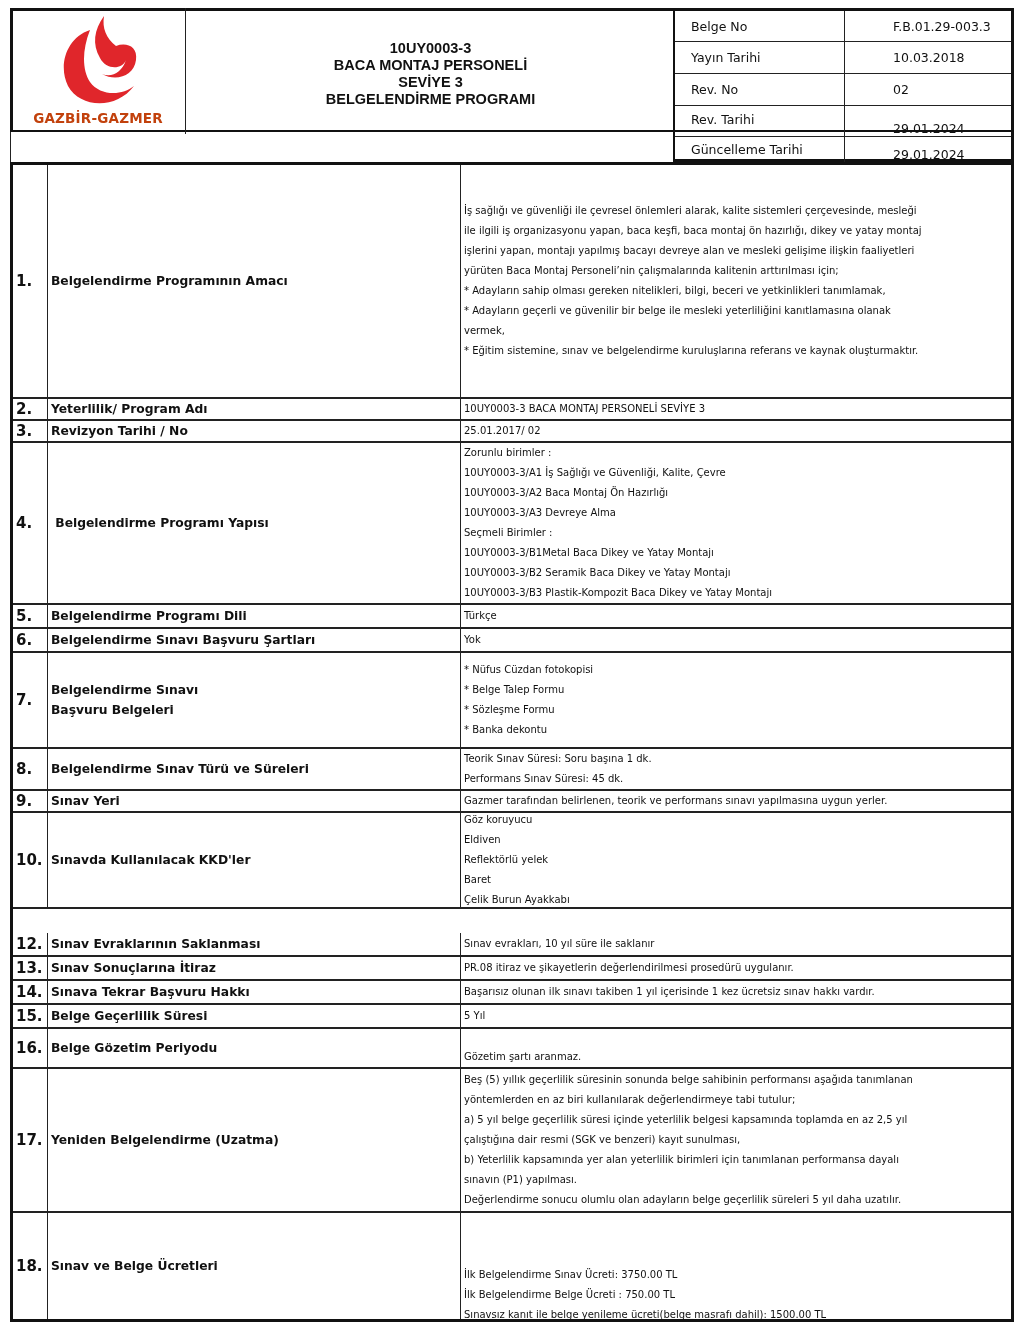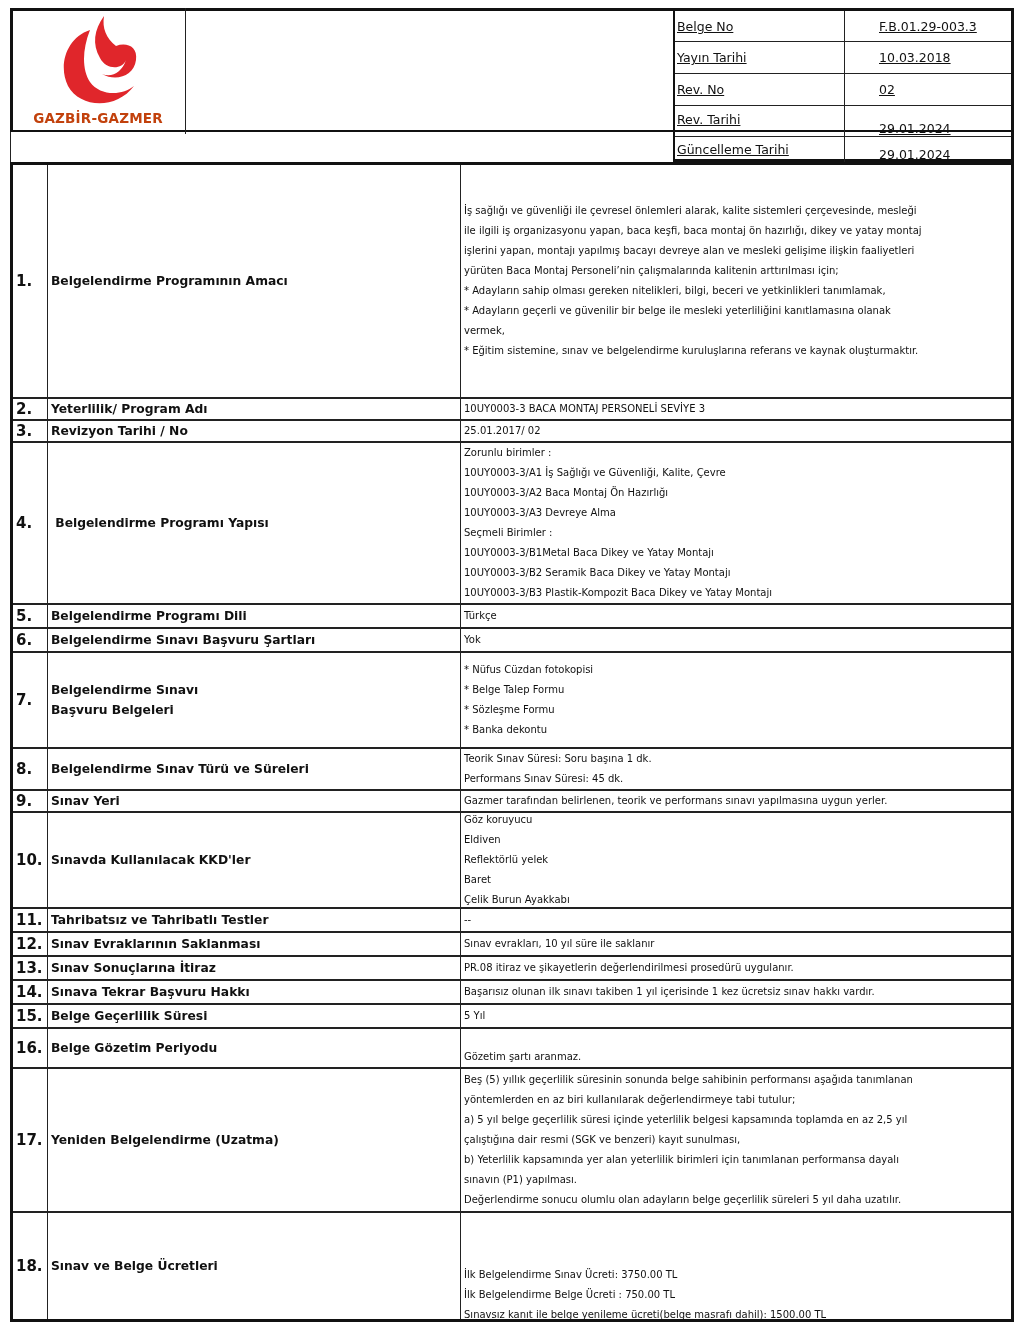--- a/index.html
+++ b/index.html
@@ -17,21 +17,21 @@
       font-family: "DejaVu Sans", sans-serif; font-weight: bold; font-size: 13.5px;
       color: #c2410c; letter-spacing: 0.2px; }
     .title-cell { position: absolute; left: 176px; top: 0; width: 489px; height: 126px;
       display: flex; flex-direction: column; align-items: center; justify-content: center;
       font-weight: bold; font-size: 14.5px; line-height: 17px; text-align: center; padding-top: 6px; box-sizing: border-box; }
     .meta { position: absolute; left: 663px; top: 0; width: 341px; height: 154px;
       border: 3px solid #111; border-left: 2px solid #111; box-sizing: border-box; }
     .meta-row { position: absolute; left: 0; width: 100%; border-bottom: 1.5px solid #222; box-sizing: border-box; }
     .meta-row:last-child { border-bottom: none; }
     .meta-k, .meta-v { position: absolute; top: 0; height: 100%; font-size: 13.5px;
-      font-family: "DejaVu Sans", sans-serif; font-size: 12.5px; display: flex; padding-left: 2px; box-sizing: border-box; text-decoration: underline; }
+      font-family: "DejaVu Sans", sans-serif; font-size: 12.5px; display: flex; padding-left: 16px; box-sizing: border-box; }
     .meta-k { left: 0; width: 170px; border-right: 1.5px solid #222; }
     .meta-v { left: 170px; right: 0; margin-left: 32px; }
     .hdr-strip { position: absolute; left: 0; top: 124px; width: 665px; height: 30px;
       border-left: 1.5px solid #222; box-sizing: border-box; }
 
     
     .tbl { position: absolute; left: 10px; top: 162px; width: 1004px; height: 1160px;
       border: 3px solid #111; box-sizing: border-box; }
     .row { position: absolute; left: 0; width: 998px; border-bottom: 2px solid #222; box-sizing: border-box; }
     .row.last { border-bottom: none; }
@@ -60,20 +60,26 @@
     <svg class="logo-flame" width="84" height="92" viewBox="0 0 84 92">
 
       <path d="M34 14 C10 22 2 50 12 70 C24 92 60 94 78 70 C66 80 44 80 34 66 C26 54 26 34 34 14 Z" fill="#e0262b"></path>
 
       <path d="M48 0 C38 14 36 28 44 42 C50 54 66 54 70 44 C66 56 56 62 46 58 C60 66 78 60 80 44 C82 30 70 26 60 30 C50 22 46 12 48 0 Z" fill="#e0262b"></path>
       <path d="M40 56 C48 66 62 68 74 62" stroke="#ffffff" stroke-width="3" fill="none"></path>
     </svg>
     <div class="logo-text">GAZBİR-GAZMER</div>
   </div>
 
+  <div class="title-cell">
+    <div>10UY0003-3</div>
+    <div>BACA MONTAJ PERSONELİ</div>
+    <div>SEVİYE 3</div>
+    <div>BELGELENDİRME PROGRAMI</div>
+  </div>
 
   <div class="hdr-strip"></div>
 
   <div class="meta">
     <div class="meta-row" style="top:0;height:31px;">
       <div class="meta-k" style="align-items:center;">Belge No</div>
       <div class="meta-v" style="align-items:center;">F.B.01.29-003.3</div>
     </div>
     <div class="meta-row" style="top:31px;height:32px;">
       <div class="meta-k" style="align-items:center;">Yayın Tarihi</div>
@@ -192,27 +198,20 @@
     <div class="c-lbl">Sınavda Kullanılacak KKD'ler</div>
     <div class="c-val">
       <div class="ln">Göz koruyucu</div>
       <div class="ln">Eldiven</div>
       <div class="ln">Reflektörlü yelek</div>
       <div class="ln">Baret</div>
       <div class="ln">Çelik Burun Ayakkabı</div>
     </div>
   </div>
 
-  <div class="row" style="top:744px;height:24px;">
-    <div class="c-num">11.</div>
-    <div class="c-lbl">Tahribatsız ve Tahribatlı Testler</div>
-    <div class="c-val">
-      <div class="ln">--</div>
-    </div>
-  </div>
 
   <div class="row" style="top:768px;height:24px;">
     <div class="c-num">12.</div>
     <div class="c-lbl">Sınav Evraklarının Saklanması</div>
     <div class="c-val">
       <div class="ln">Sınav evrakları, 10 yıl süre ile saklanır</div>
     </div>
   </div>
 
   <div class="row" style="top:792px;height:24px;">

